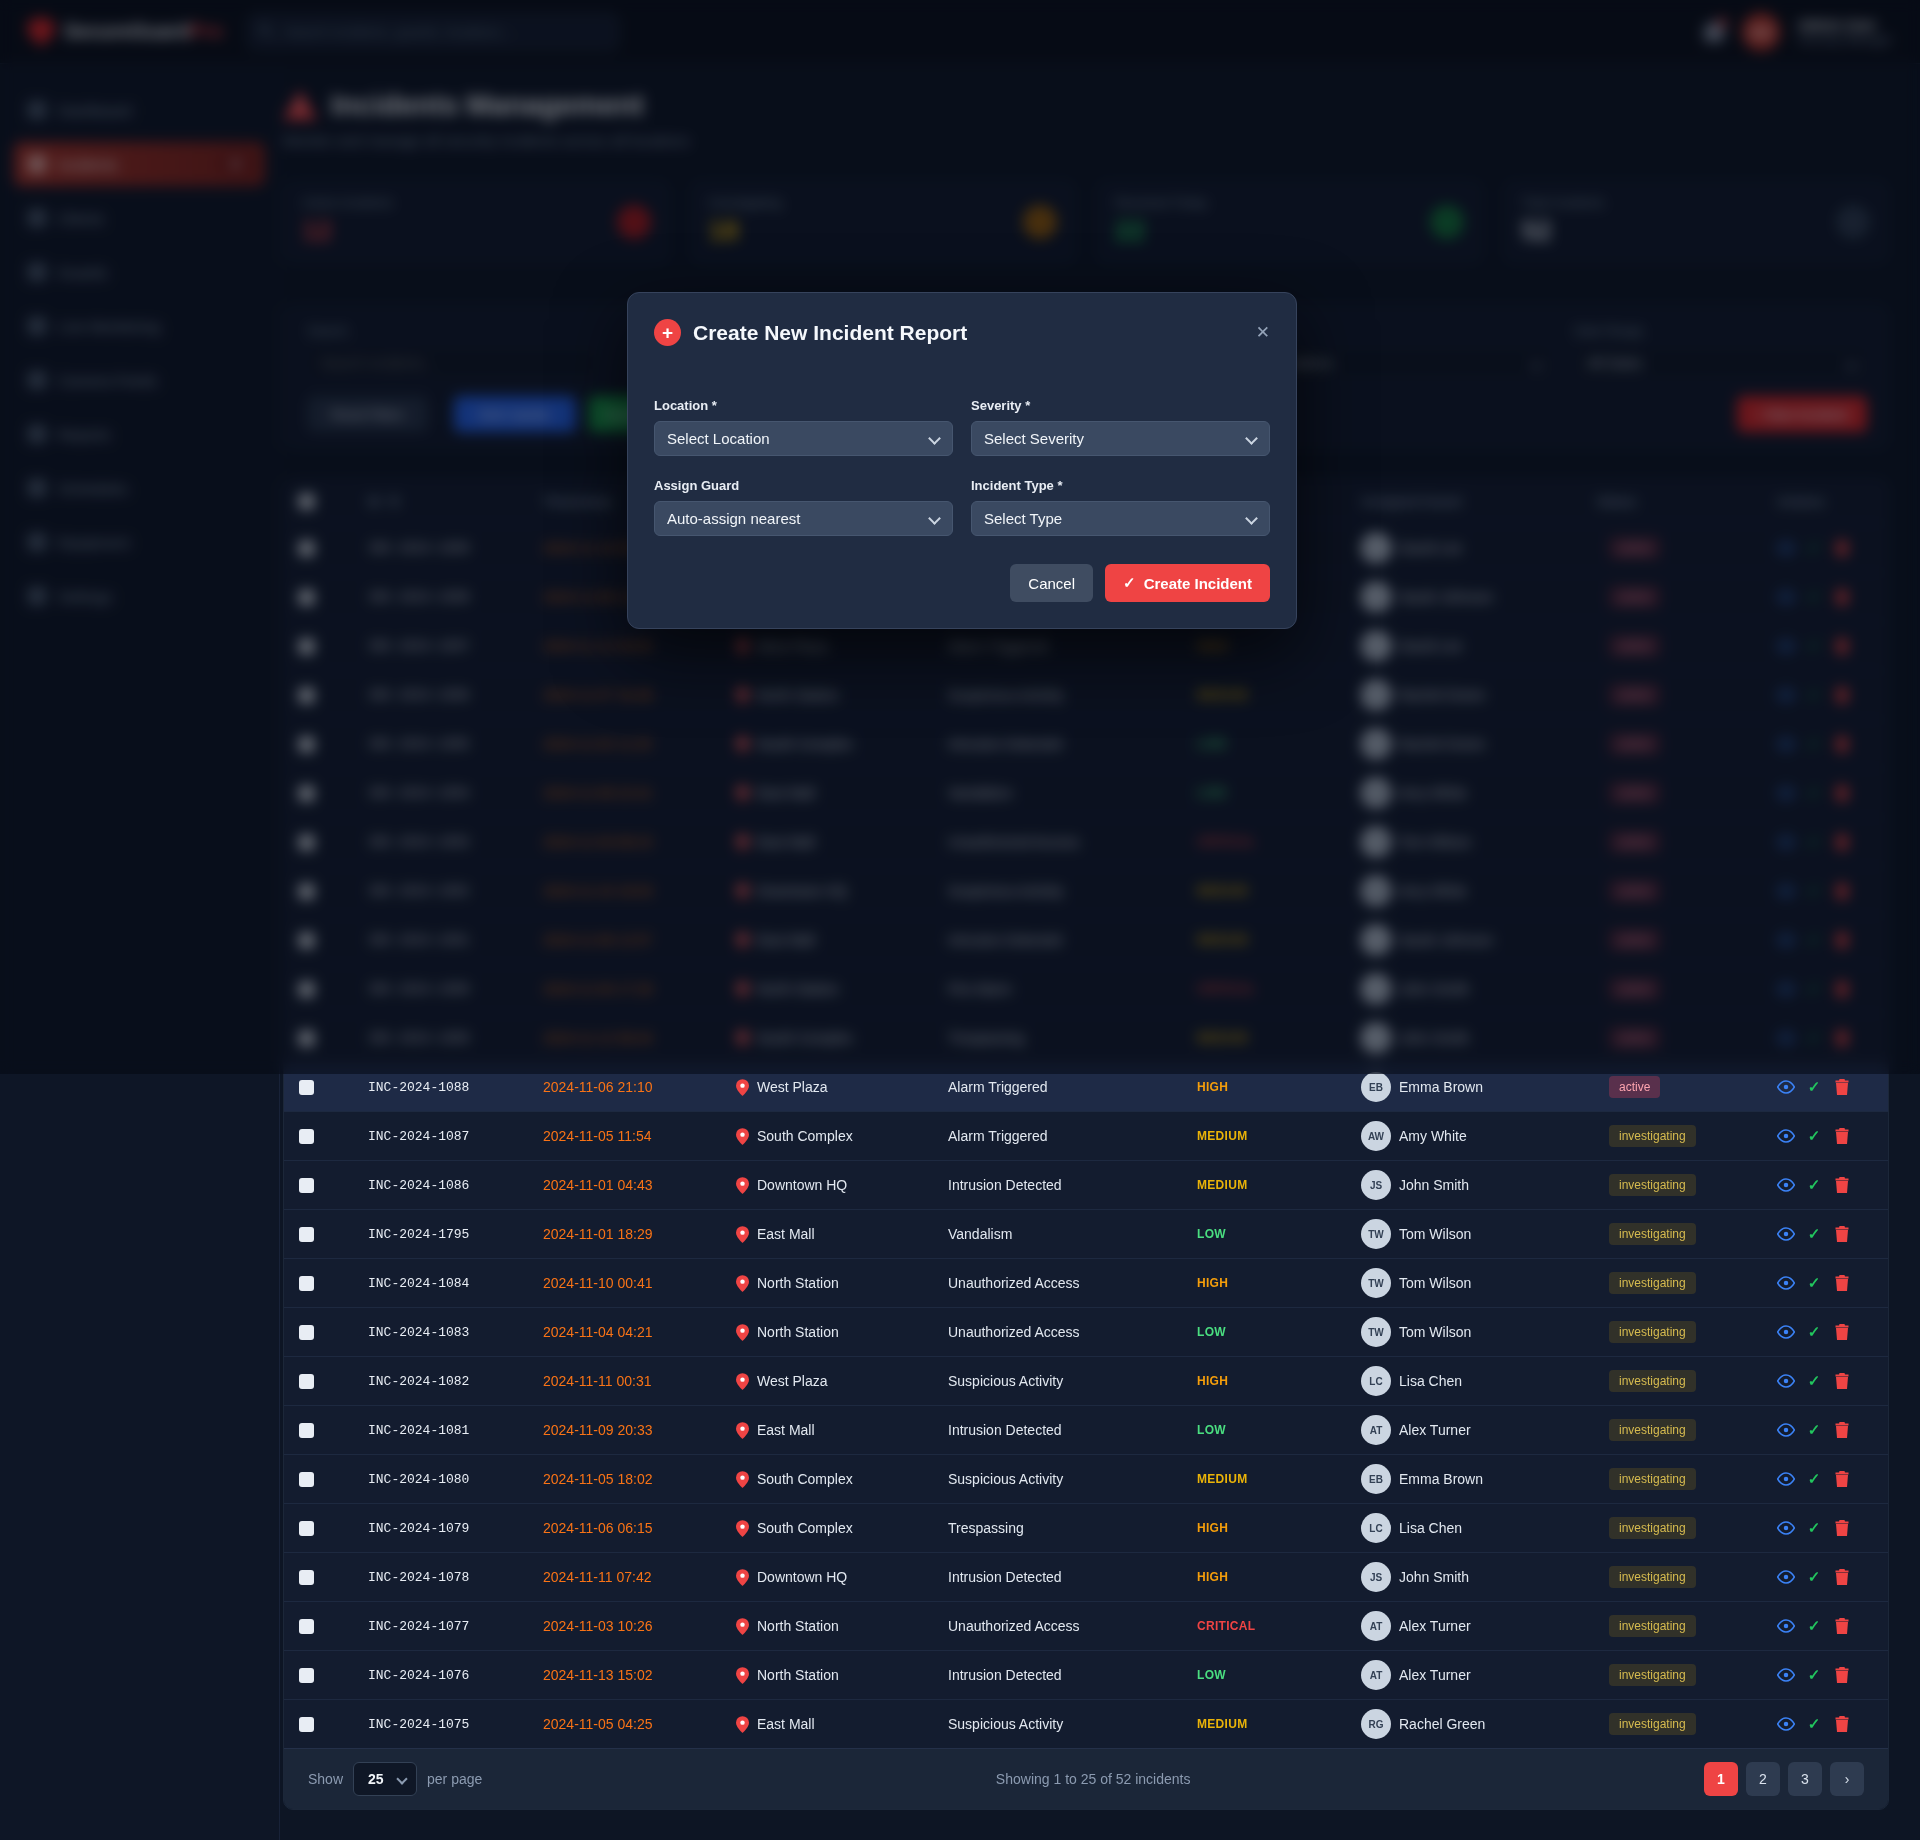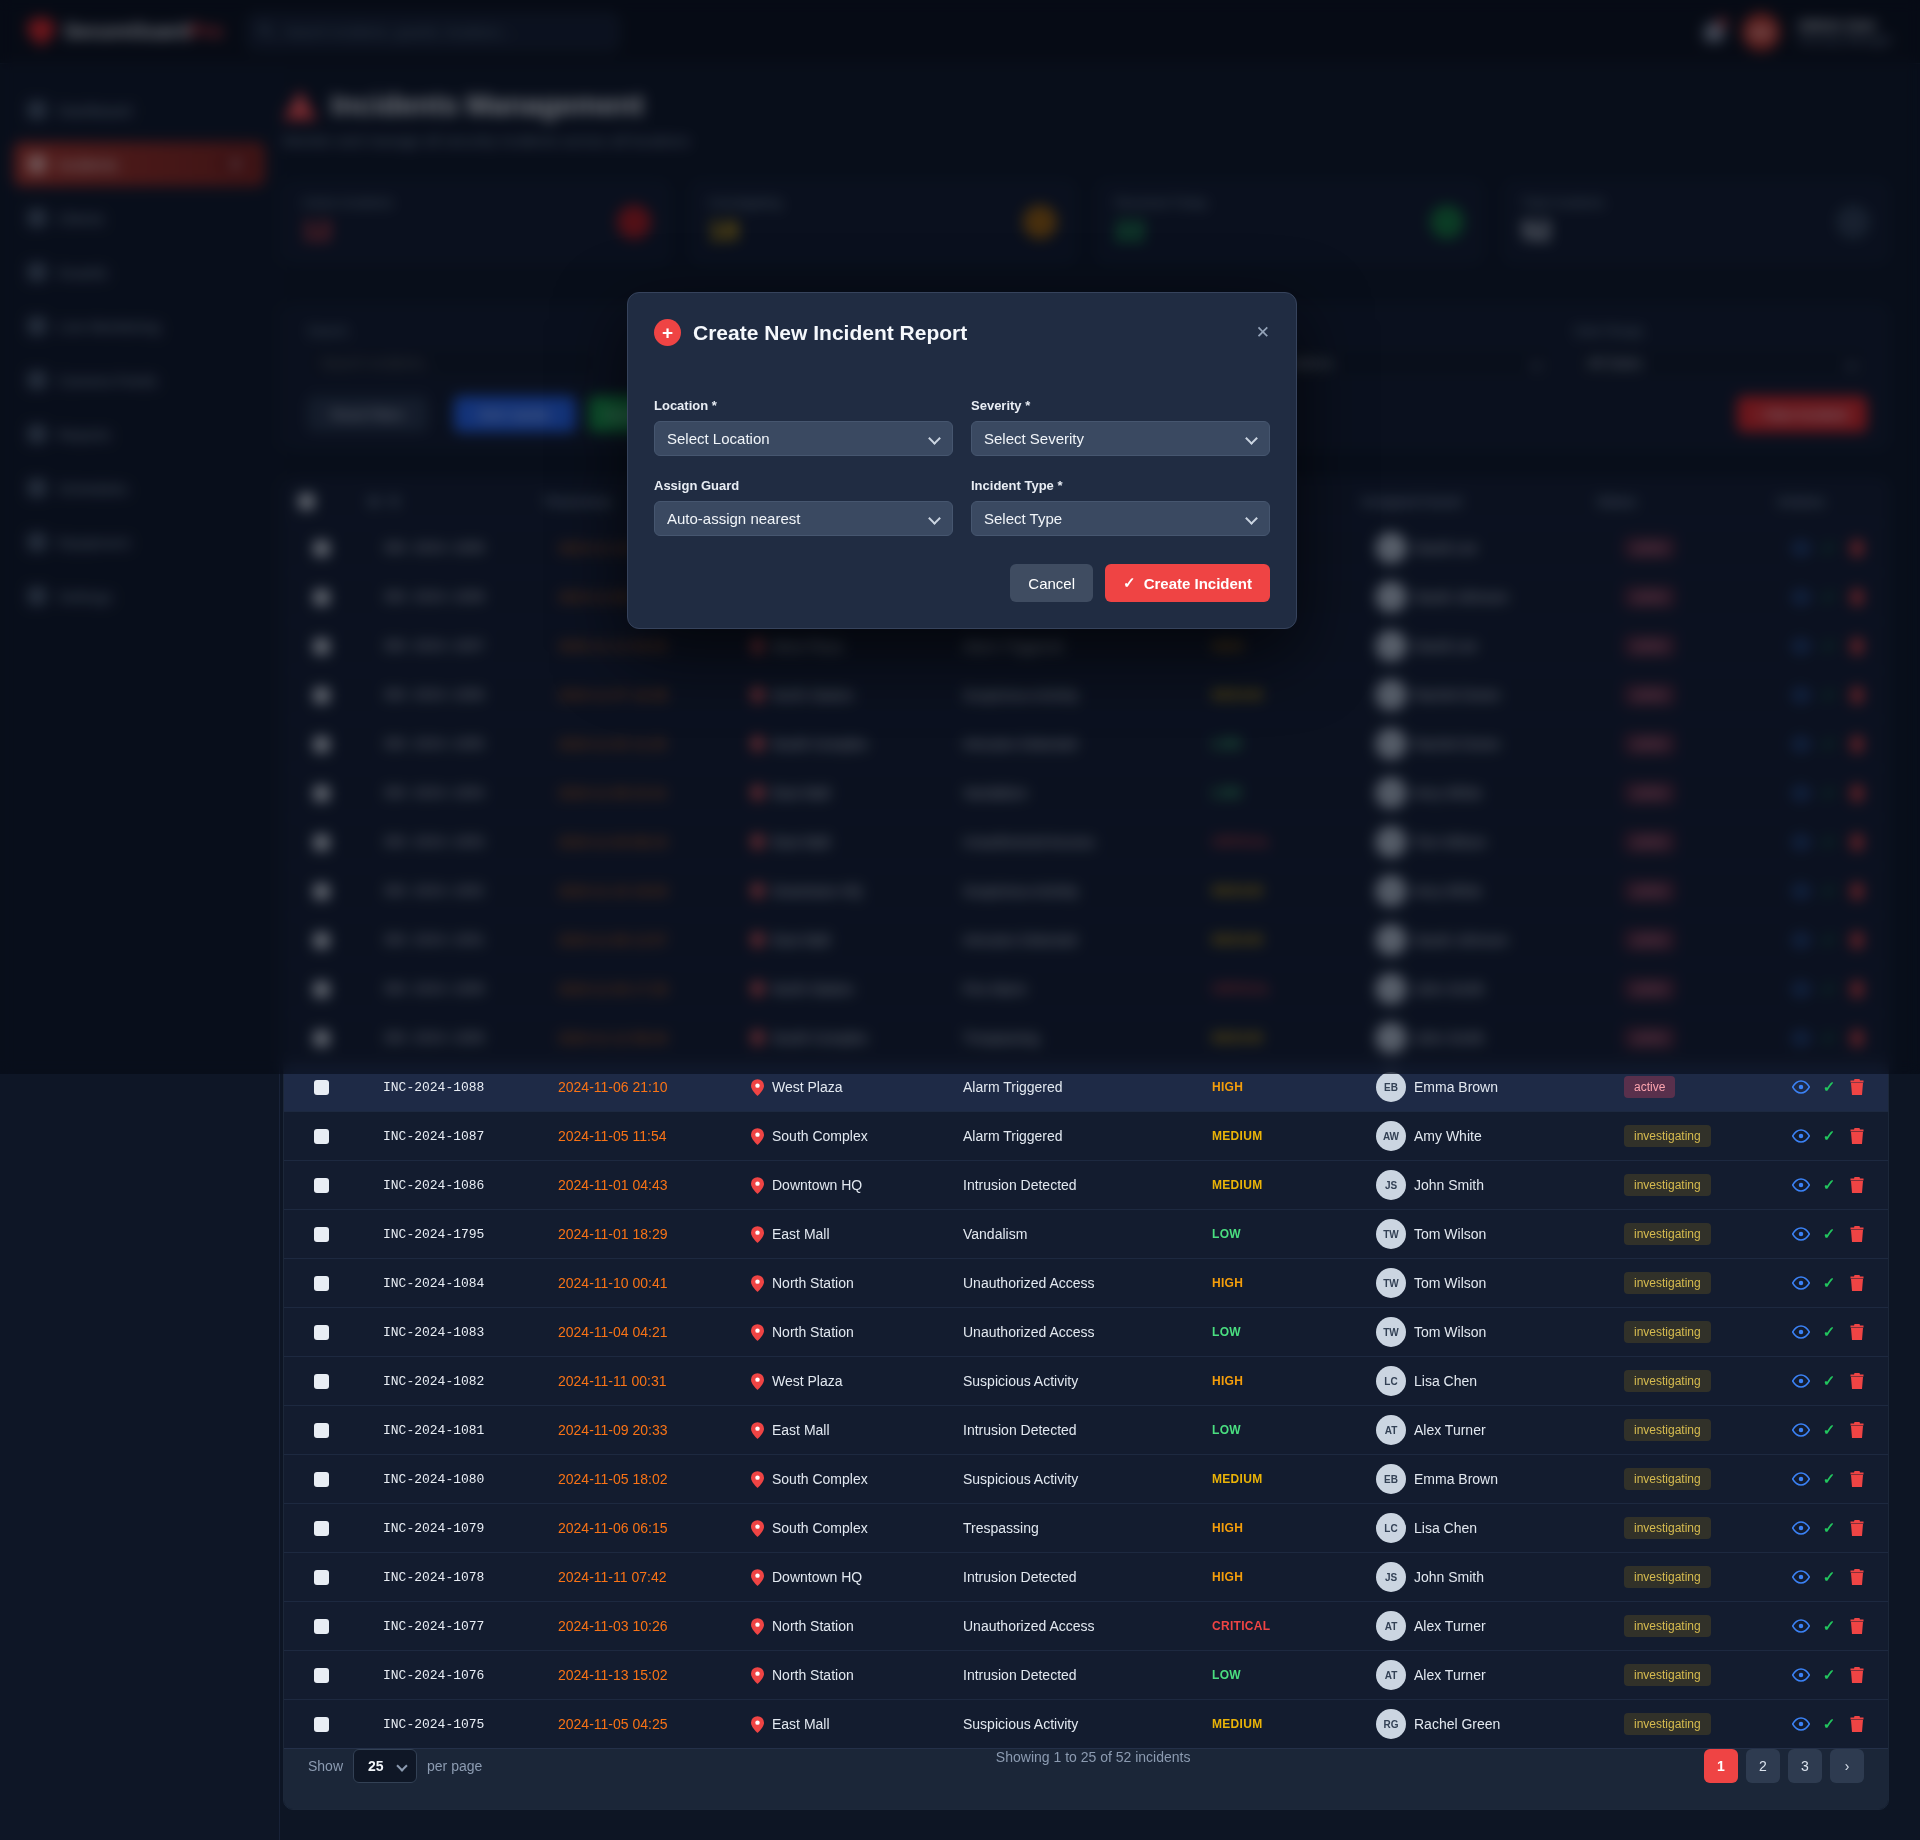--- a/index.html
+++ b/index.html
@@ -63,40 +63,40 @@
   .fb-reset{left:23px;width:121px;background:#273348;}
   .fb-blue{left:170px;width:122px;background:#2563eb;}
   .fb-green{left:305px;width:101px;background:#16a34a;}
   .fb-red{right:21px;width:130px;background:#dc2626;font-weight:bold;}
 
   
   .table-card{margin-top:28px;background:#131c2f;border:1px solid #1c2739;border-radius:10px;overflow:hidden;}
   .tr,.thead{display:grid;grid-template-columns:60px 175px 193px 212px 249px 164px 236px 180px 1fr;align-items:center;}
   .thead{height:44px;color:#8c9bb1;font-size:13px;background:#15203400;}
   .thead .td{font-weight:bold;}
-  .tr{height:49px;border-top:1px solid #1d2940;font-size:14px;padding-left:15px;}
+  .tr{height:49px;border-top:1px solid #1d2940;font-size:14px;}
   .tr.hl-true{background:#1e2a46;}
   .td{padding-left:24px;display:flex;align-items:center;gap:8px;white-space:nowrap;overflow:hidden;}
   .c-cb{padding-left:15px;}
   .cb{width:15px;height:15px;background:#e8edf4;border-radius:3px;flex:none;}
   .mono{font-family:"Liberation Mono","DejaVu Sans Mono",monospace;font-size:13px;color:#e8edf4;}
   .ts{color:#f97316;}
   .pin{flex:none;}
   .sev{font-size:12px;font-weight:bold;letter-spacing:.3px;}
   .sev-high{color:#f59e0b;} .sev-medium{color:#eab308;} .sev-low{color:#4ade80;} .sev-critical{color:#ef4444;}
   .gava{width:30px;height:30px;border-radius:50%;background:#cbd5e1;color:#334155;font-size:10px;font-weight:bold;display:flex;align-items:center;justify-content:center;flex:none;}
   .badge{font-size:12px;border-radius:4px;padding:4px 10px;margin-left:12px;}
   .st-active{background:rgba(244,63,94,.28);color:#fda4af;}
   .st-investigating{background:rgba(234,179,8,.14);color:#d6bb4f;}
   .act{display:flex;gap:10px;align-items:center;}
   .act .ico{width:18px;height:18px;display:flex;align-items:center;justify-content:center;cursor:pointer;}
   .chk{color:#22c55e;font-size:15px;font-weight:bold;}
 
   
-  .pager{height:61px;background:#1b2638;border-top:1px solid #243049;display:flex;align-items:flex-start;padding:0 24px;font-size:14px;color:#8c9bb1;}
+  .pager{height:61px;background:#1b2638;border-top:1px solid #243049;display:flex;align-items:center;padding:0 24px;font-size:14px;color:#8c9bb1;}
   .pg-left{display:flex;align-items:center;gap:10px;}
   .pg-size{position:relative;width:64px;height:34px;background:#0f1726;border:1px solid #334155;border-radius:6px;color:#f1f5f9;display:flex;align-items:center;padding-left:14px;font-weight:bold;}
   .pg-size::after{content:"";position:absolute;right:10px;top:12px;width:6px;height:6px;border-right:2px solid #8c9bb1;border-bottom:2px solid #8c9bb1;transform:rotate(45deg);}
   .pg-summary{flex:1;text-align:center;}
   .pg-pages{display:flex;gap:8px;}
   .pg-btn{min-width:34px;height:34px;border-radius:6px;background:#2e3b50;color:#dbe3ee;font-size:14px;display:flex;align-items:center;justify-content:center;cursor:pointer;}
   .pg-btn.pgactive-true{background:#ef4444;color:#fff;font-weight:bold;}
 
   
   .backdrop{position:absolute;left:0;top:0;width:1920px;height:1074px;background:rgba(3,7,17,.52);backdrop-filter:blur(7px);z-index:50;}

